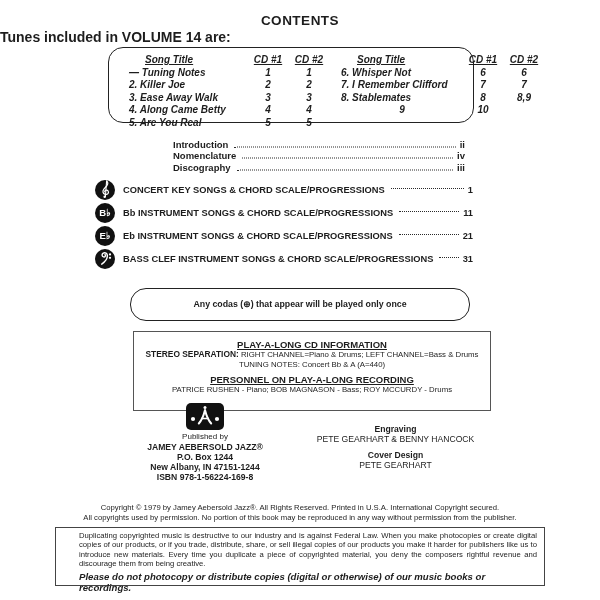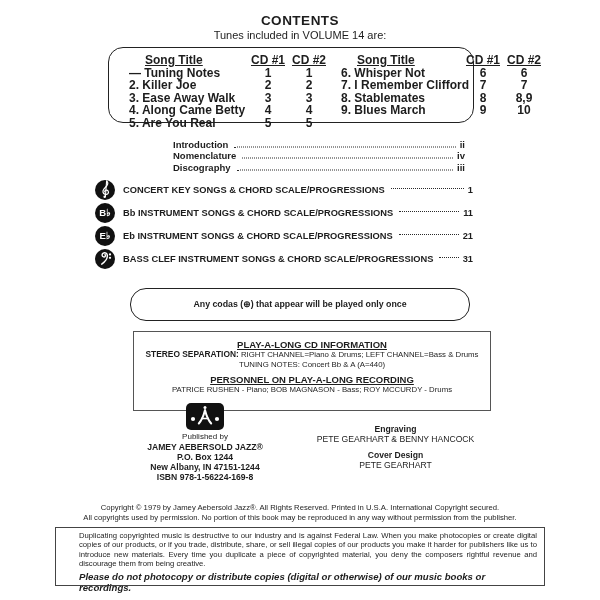--- a/index.html
+++ b/index.html
@@ -4,25 +4,25 @@
 <style>
   html,body{margin:0;padding:0;background:#e8e8e6;}
   .page{
     position:relative;width:600px;height:600px;background:#ffffff;
     font-family:"Liberation Sans",sans-serif;color:#1d1d1d;overflow:hidden;
     margin:0 auto;
   }
   
   .title{position:absolute;top:13px;left:0;width:100%;text-align:center;
     font-size:13.5px;font-weight:bold;letter-spacing:.5px;}
-  .subtitle{position:absolute;top:29px;left:0;width:100%;text-align:center;font-size:11px;}
+  .subtitle{position:absolute;top:29px;left:0;width:100%;text-align:left;font-size:14px;font-weight:bold;}
   
   .songs-box{position:absolute;top:47px;left:108px;width:366px;height:76px;
     border:1.6px solid #222;border-radius:15px;display:flex;padding-top:6px;box-sizing:border-box;}
-  .song-grid{display:grid;grid-auto-rows:12.6px;font-size:12px;font-weight:bold;line-height:12.6px;}
+  .song-grid{display:grid;grid-auto-rows:12.6px;font-size:10px;font-weight:bold;line-height:12.6px;font-style:italic;}
   .grid-left{margin-left:20px;grid-template-columns:120px 38px 44px;}
   .grid-right{margin-left:10px;grid-template-columns:122px 40px 42px;}
   .song-grid .hdr{text-decoration:underline;}
   .song-grid .c{text-align:center;}
   .song-grid .t{text-align:left;white-space:nowrap;}
   .song-grid .ht{padding-left:16px;}
   
   .leader{flex:1;border-bottom:1.6px dotted #2a2a2a;margin:0 4px 0 6px;transform:translateY(-2.5px);}
   .pagenum{white-space:nowrap;}
   
@@ -110,21 +110,20 @@
       <div class="c">6</div>
 
       <div class="t">7. I Remember Clifford</div>
       <div class="c">7</div>
       <div class="c">7</div>
 
       <div class="t">8. Stablemates</div>
       <div class="c">8</div>
       <div class="c">8,9</div>
 
-      <div class="t">9. Blues March</div>
       <div class="c">9</div>
       <div class="c">10</div>
     </div>
   </div>
 
   <div class="front-matter">
     <div class="fm-row">
       <span>Introduction</span>
       <span class="leader"></span>
       <span class="pagenum">ii</span>

